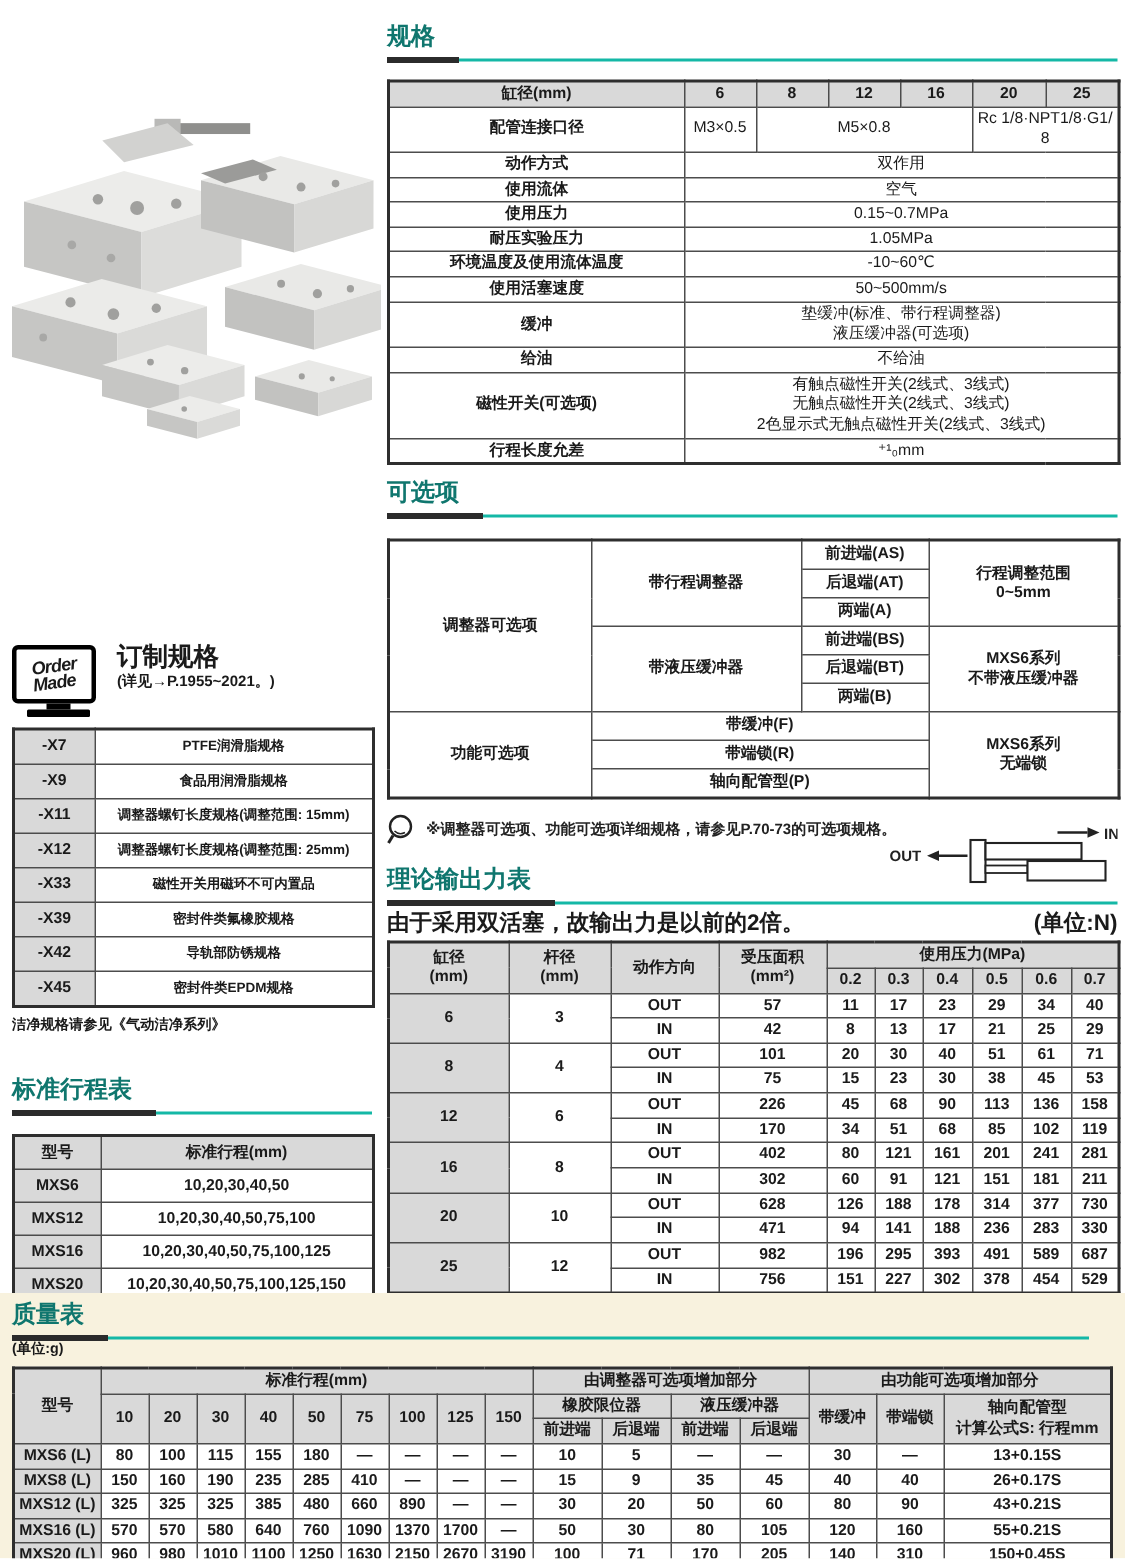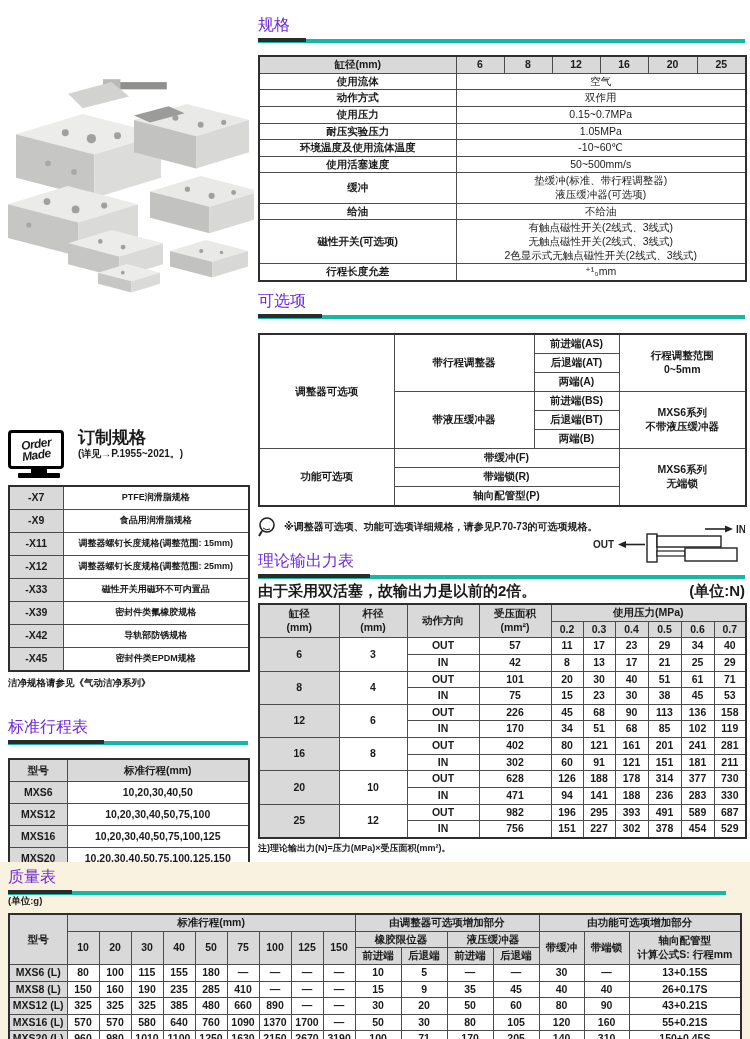--- a/index.html
+++ b/index.html
@@ -1,19 +1,19 @@
 <!DOCTYPE html>
 <html><head>
 <meta charset="utf-8">
 <style>
   html,body{margin:0;padding:0;background:#fff;}
   .page{position:relative;width:750px;height:1039px;background:#ffffff;overflow:hidden;
         font-family:"Liberation Sans","DejaVu Sans",sans-serif;color:#1a1a1a;}
   
-  .sec-title{font-size:16px;font-weight:normal;color:#6d28d9;border-bottom:4px solid #14b8a6;
+  .sec-title{font-size:16px;font-weight:bold;color:#0f766e;border-bottom:2px solid #14b8a6;
              padding-bottom:5px;line-height:18px;}
   .sec-title .tt{display:inline-block;border-bottom:4px solid #2b2b2b;margin-bottom:-8px;
                  padding-bottom:4px;padding-right:16px;}
   
   table.t{border-collapse:collapse;table-layout:fixed;background:#fff;}
   table.t td{border:1px solid #4c4c4c;text-align:center;vertical-align:middle;
              padding:1px 2px;font-size:10.5px;line-height:1.3;word-break:break-all;}
   table.t{border:2px solid #2e2e2e;}
   td.g{background:#d9d9d9;}
   td.b{font-weight:bold;}
@@ -159,26 +159,32 @@
           <tr>
             <td class="g b left">缸径(mm)</td>
             <td class="g b">6</td>
             <td class="g b">8</td>
             <td class="g b">12</td>
             <td class="g b">16</td>
             <td class="g b">20</td>
             <td class="g b">25</td>
           </tr>
           <tr>
+            <td class="b left">配管连接口径</td>
+            <td>M3×0.5</td>
+            <td colspan="3">M5×0.8</td>
+            <td colspan="2">Rc 1/8·NPT1/8·G1/8</td>
+          </tr>
+          <tr>
+            <td class="b left">动作方式</td>
+            <td colspan="6">双作用</td>
+          </tr>
+          <tr>
             <td class="b left">使用流体</td>
             <td colspan="6">空气</td>
-          </tr>
-          <tr>
-            <td class="b left">动作方式</td>
-            <td colspan="6">双作用</td>
           </tr>
           <tr>
             <td class="b left">使用压力</td>
             <td colspan="6">0.15~0.7MPa</td>
           </tr>
           <tr>
             <td class="b left">耐压实验压力</td>
             <td colspan="6">1.05MPa</td>
           </tr>
           <tr>

